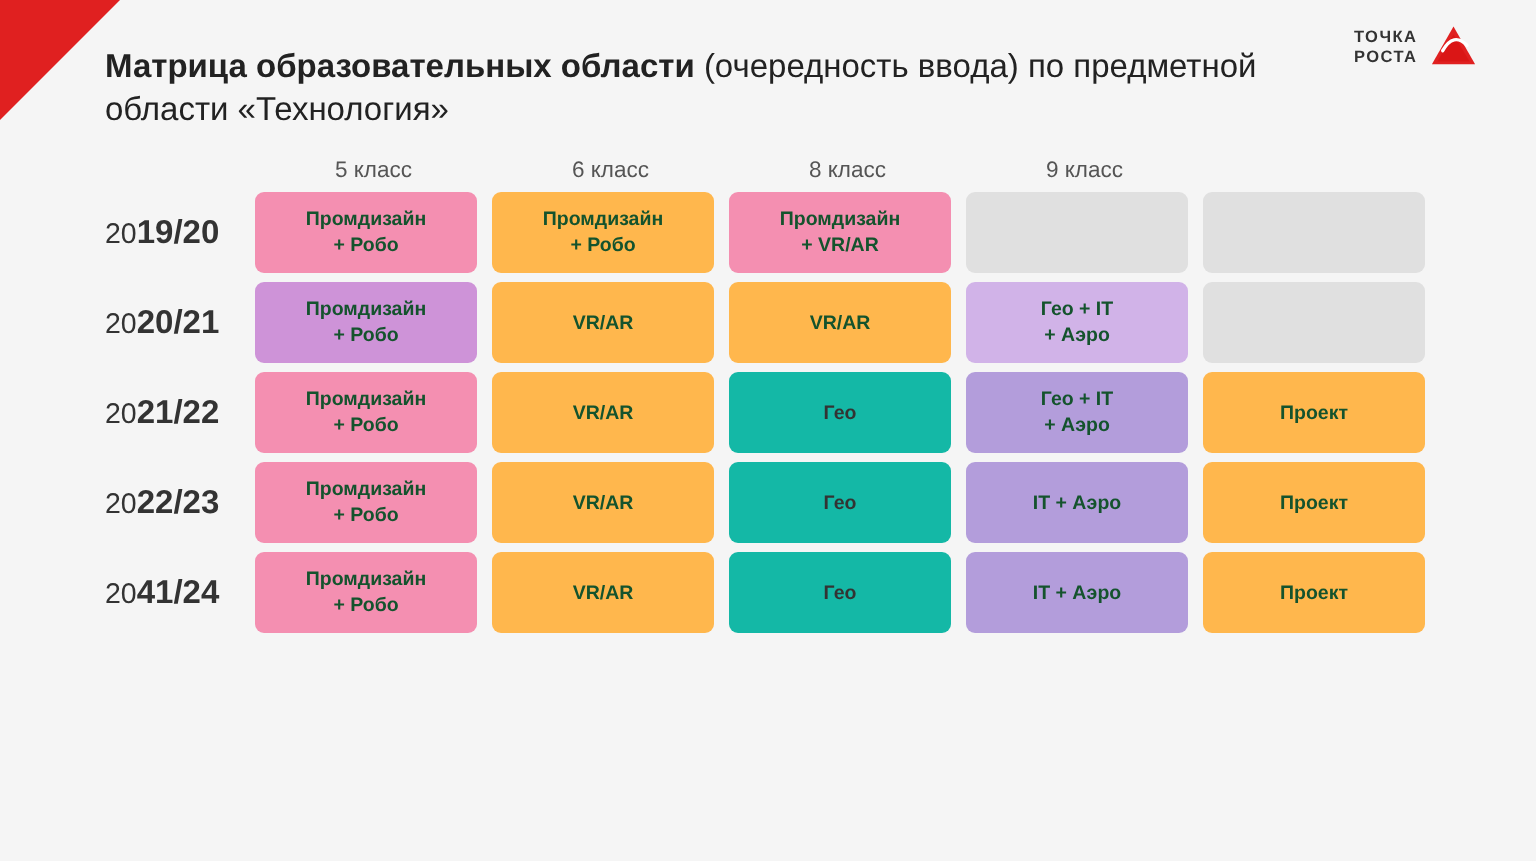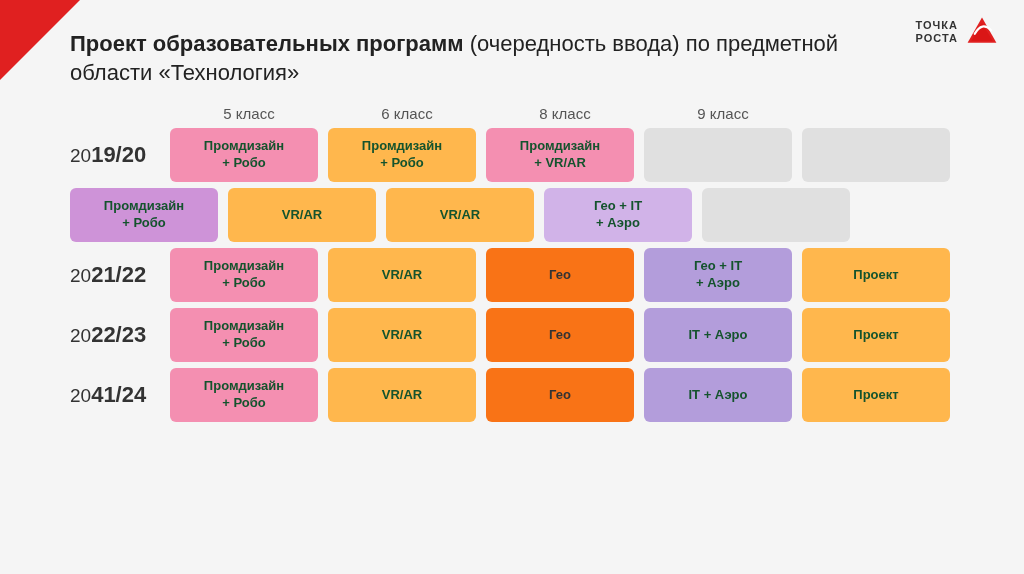--- a/index.html
+++ b/index.html
@@ -29,21 +29,21 @@
       height: 0;
       border-style: solid;
       border-width: 80px 80px 0 0;
       border-color: #e02020 transparent transparent transparent;
     }
 
     
     .logo-area {
       position: absolute;
       top: 14px;
-      right: 24px;
+      right: 37px;
       display: flex;
       align-items: center;
       gap: 6px;
     }
     .logo-text {
       text-align: right;
       font-size: 11px;
       font-weight: bold;
       color: #333;
       line-height: 1.2;
@@ -125,21 +125,21 @@
       padding: 6px 4px;
       line-height: 1.3;
     }
     .cell.empty {
       background: #e0e0e0;
     }
     .cell.pink { background: #f48fb1; }
     .cell.orange { background: #ffb74d; }
     .cell.purple { background: #ce93d8; }
     .cell.lavender { background: #d1b3e8; }
-    .cell.geo-yellow { background: #f97316; color: #333; }
+    .cell.geo-yellow { background: #14b8a6; color: #333; }
     .cell.it-purple { background: #b39ddb; }
     .cell.project-orange { background: #ffb74d; }
   </style>
 </head>
 <body>
 
 <div class="page">
 
   <div class="red-triangle"></div>
 
@@ -151,21 +151,21 @@
 
     <svg class="logo-icon" viewBox="0 0 40 40" xmlns="http://www.w3.org/2000/svg">
       <polygon points="20,4 36,32 4,32" fill="#e02020"></polygon>
       <polygon points="20,10 32,30 8,30" fill="#cc0000" opacity="0.3"></polygon>
       <path d="M12,22 Q20,8 30,18" stroke="white" stroke-width="2.5" fill="none" stroke-linecap="round"></path>
     </svg>
   </div>
 
   <div class="header">
     <div class="header-title">
-      <strong>Проект образовательных программ</strong><span> (очередность ввода) по предметной области «Технология»</span>
+      <strong>Матрица образовательных области</strong><span> (очередность ввода) по предметной области «Технология»</span>
     </div>
   </div>
 
   <div class="matrix-table">
 
     <div class="col-headers">
     <div class="col-header">5 класс</div>
         <div class="col-header">6 класс</div>
         <div class="col-header">8 класс</div>
         <div class="col-header">9 класс</div>
@@ -177,20 +177,21 @@
           <div class="cell pink" style="white-space: pre-line;">Промдизайн
 + Робо</div>
           <div class="cell orange" style="white-space: pre-line;">Промдизайн
 + Робо</div>
           <div class="cell pink" style="white-space: pre-line;">Промдизайн
 + VR/AR</div>
           <div class="cell empty" style="white-space: pre-line;"></div>
           <div class="cell empty" style="white-space: pre-line;"></div>
         </div>
         <div class="data-row">
+          <div class="row-label"><span class="small">20</span><span class="big">20/21</span></div>
           <div class="cell purple" style="white-space: pre-line;">Промдизайн
 + Робо</div>
           <div class="cell orange" style="white-space: pre-line;">VR/AR</div>
           <div class="cell orange" style="white-space: pre-line;">VR/AR</div>
           <div class="cell lavender" style="white-space: pre-line;">Гео + IT
 + Аэро</div>
           <div class="cell empty" style="white-space: pre-line;"></div>
         </div>
         <div class="data-row">
           <div class="row-label"><span class="small">20</span><span class="big">21/22</span></div>

